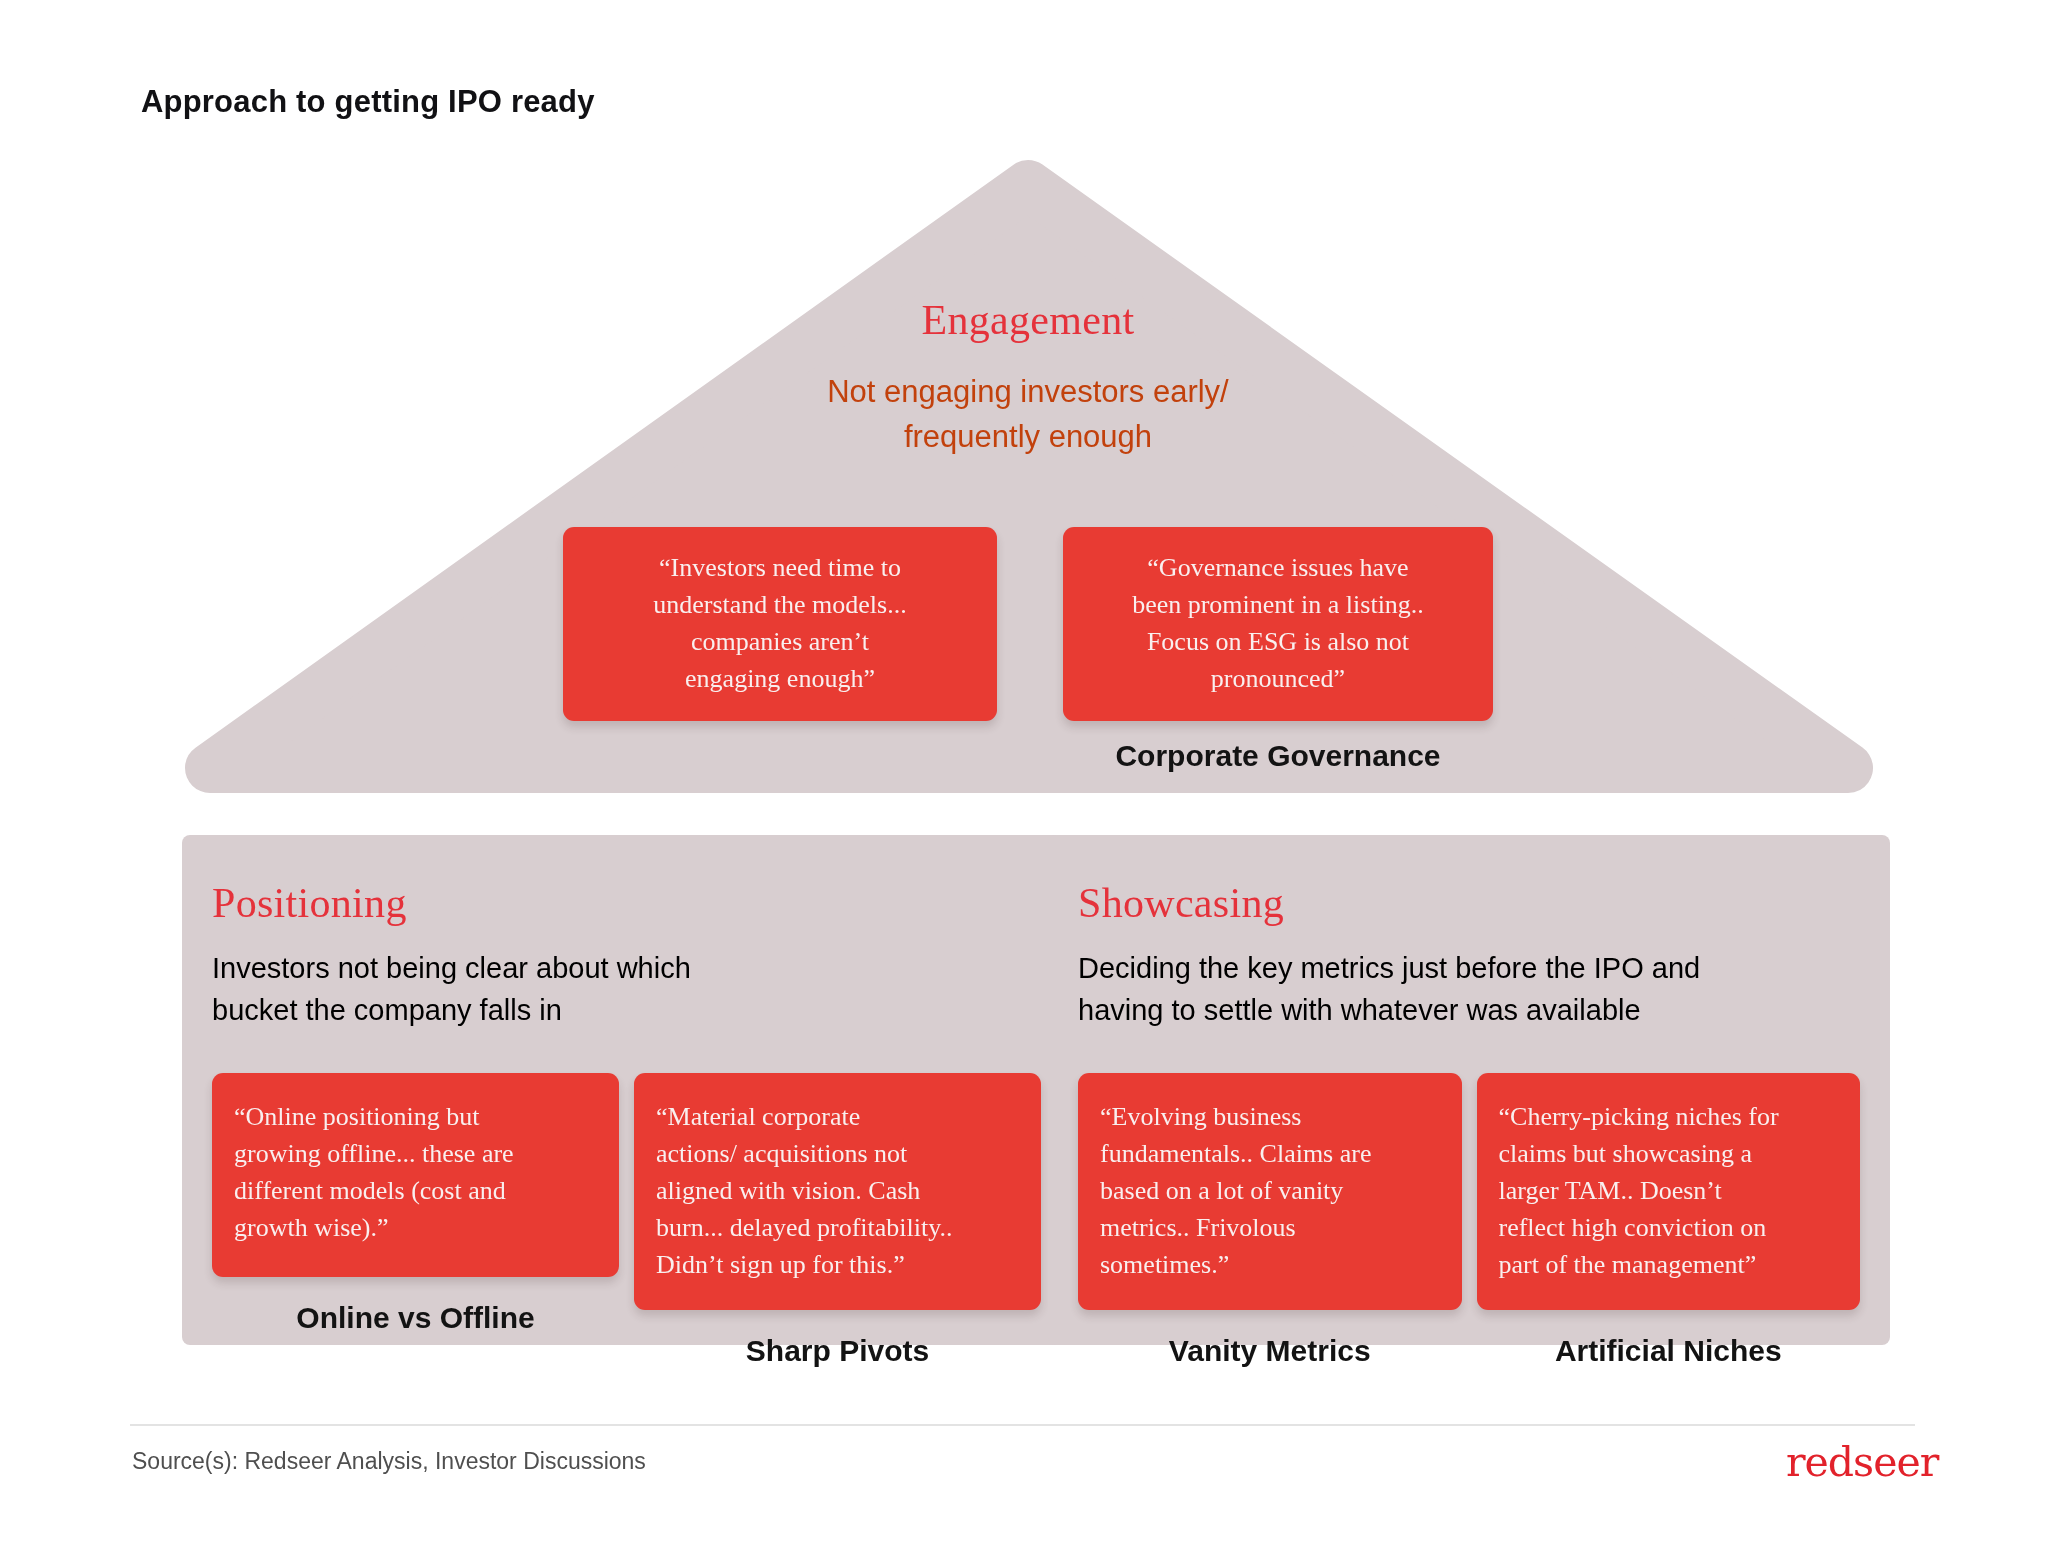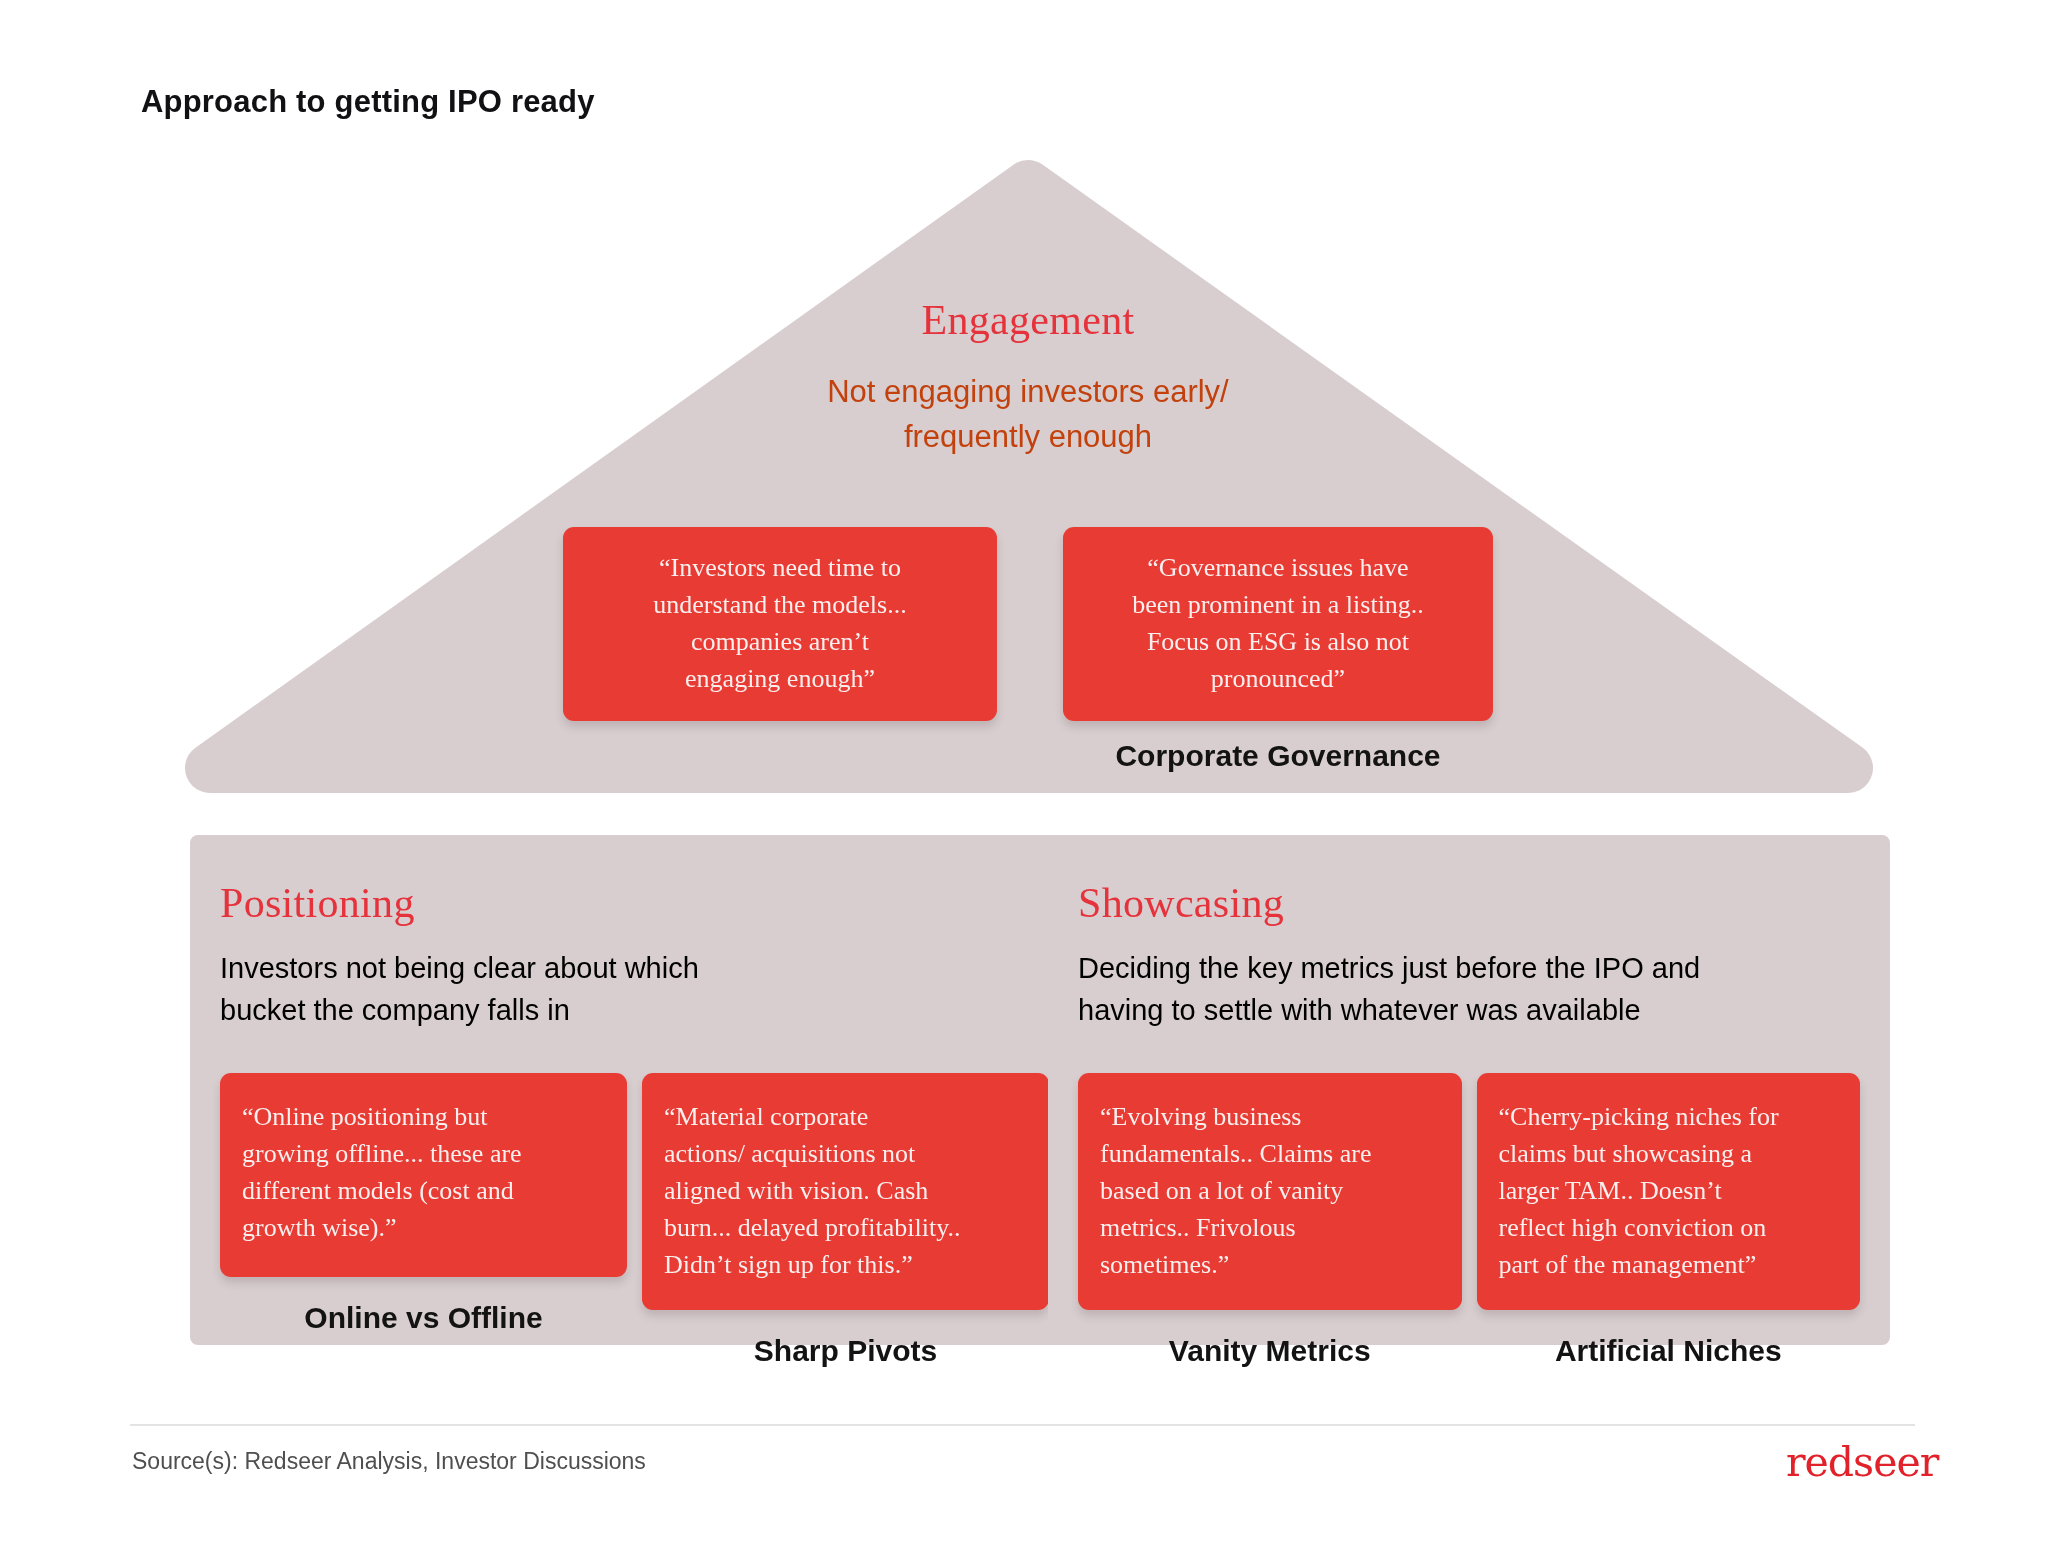--- a/index.html
+++ b/index.html
@@ -43,21 +43,21 @@
   .qbox2{left:1063px;top:527px;width:430px;height:194px;}
   .corp-label{
     position:absolute;left:1063px;top:739px;width:430px;
     text-align:center;font-size:30px;font-weight:700;color:#131313;
   }
   .panel{
     position:absolute;top:835px;height:510px;
     background:#d8ced0;border-radius:8px;
     box-sizing:border-box;padding:44px 30px 0 30px;
   }
-  .panel.left{left:190px;width:889px;}
+  .panel.left{left:182px;width:889px;}
   .panel.right{left:1048px;width:842px;}
   .panel-sub{
     margin:20px 0 0 0;font-size:29px;line-height:1.45;color:#000000;
     white-space:pre-line;
   }
   .quote-row{display:flex;gap:15px;margin-top:42px;}
   .quote-cell{flex:1;display:flex;flex-direction:column;}
   .quote-cell .qbox{min-height:204px;padding:26px 22px;text-align:left;}
   .qlabel{
     text-align:center;margin-top:24px;

